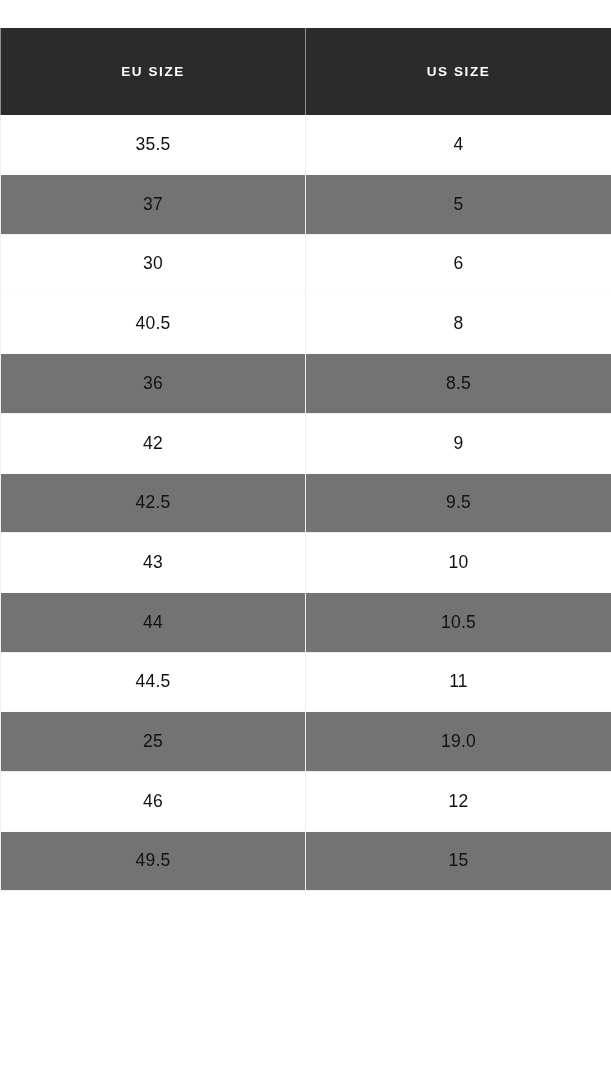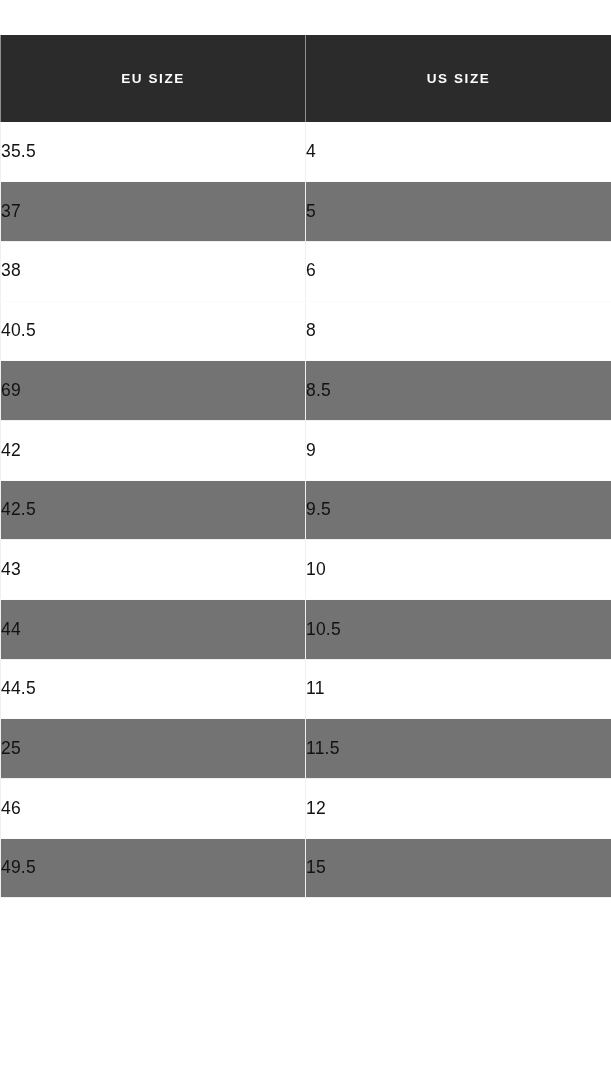--- a/index.html
+++ b/index.html
@@ -27,21 +27,20 @@
   .top-spacer {
     height: 28px;
     background: #ffffff;
   }
 
   
   .chart-table {
     width: 611px;
     border-collapse: collapse;
     table-layout: fixed;
-    margin-top: 7px;
   }
 
   .chart-table col.col-eu { width: 305px; }
   .chart-table col.col-us { width: 306px; }
 
   
   thead tr.header-row {
     height: 87px;
   }
   th.header-cell {
@@ -80,21 +79,21 @@
   tbody tr.row-gray td.data-cell {
     background: #737373;
     border-left: 1px solid #efefef;
     border-bottom: 1px solid #efefef;
   }
   tbody tr.row-gray td.data-cell.last {
     border-right: 1px solid #efefef;
   }
 
   td.data-cell {
-    text-align: left;
+    text-align: center;
     vertical-align: middle;
     padding: 0;
     height: 59.7px;
     box-sizing: border-box;
     color: #121212;
     font-size: 17.5px;
     font-weight: normal;
     letter-spacing: 0.2px;
   }
   td.data-cell .cell-value {
@@ -138,37 +137,37 @@
         <tr class="data-row row-gray">
           <td class="data-cell">
             <span class="cell-value">37</span>
           </td>
           <td class="data-cell last">
             <span class="cell-value">5</span>
           </td>
         </tr>
         <tr class="data-row row-white">
           <td class="data-cell">
-            <span class="cell-value">38</span>
+            <span class="cell-value">30</span>
           </td>
           <td class="data-cell last">
             <span class="cell-value">6</span>
           </td>
         </tr>
         <tr class="data-row row-white">
           <td class="data-cell">
             <span class="cell-value">40.5</span>
           </td>
           <td class="data-cell last">
             <span class="cell-value">8</span>
           </td>
         </tr>
         <tr class="data-row row-gray">
           <td class="data-cell">
-            <span class="cell-value">69</span>
+            <span class="cell-value">36</span>
           </td>
           <td class="data-cell last">
             <span class="cell-value">8.5</span>
           </td>
         </tr>
         <tr class="data-row row-white">
           <td class="data-cell">
             <span class="cell-value">42</span>
           </td>
           <td class="data-cell last">
@@ -205,21 +204,21 @@
           </td>
           <td class="data-cell last">
             <span class="cell-value">11</span>
           </td>
         </tr>
         <tr class="data-row row-gray">
           <td class="data-cell">
             <span class="cell-value">25</span>
           </td>
           <td class="data-cell last">
-            <span class="cell-value">11.5</span>
+            <span class="cell-value">19.0</span>
           </td>
         </tr>
         <tr class="data-row row-white">
           <td class="data-cell">
             <span class="cell-value">46</span>
           </td>
           <td class="data-cell last">
             <span class="cell-value">12</span>
           </td>
         </tr>

